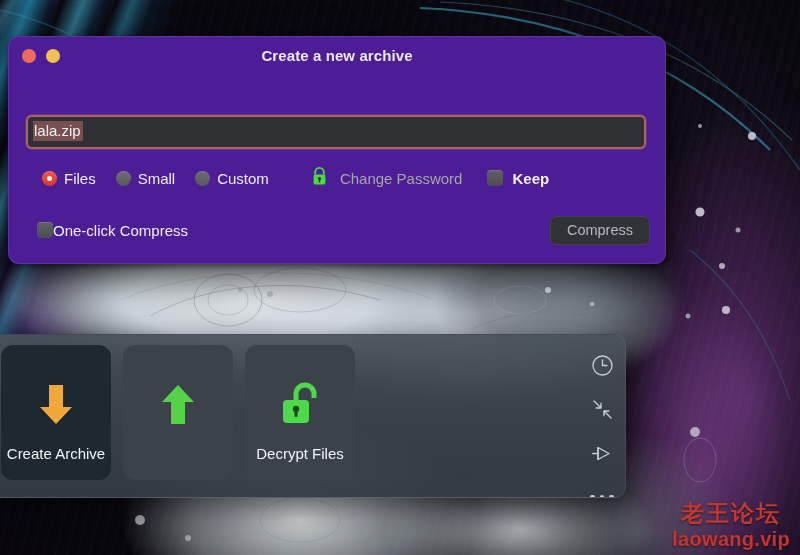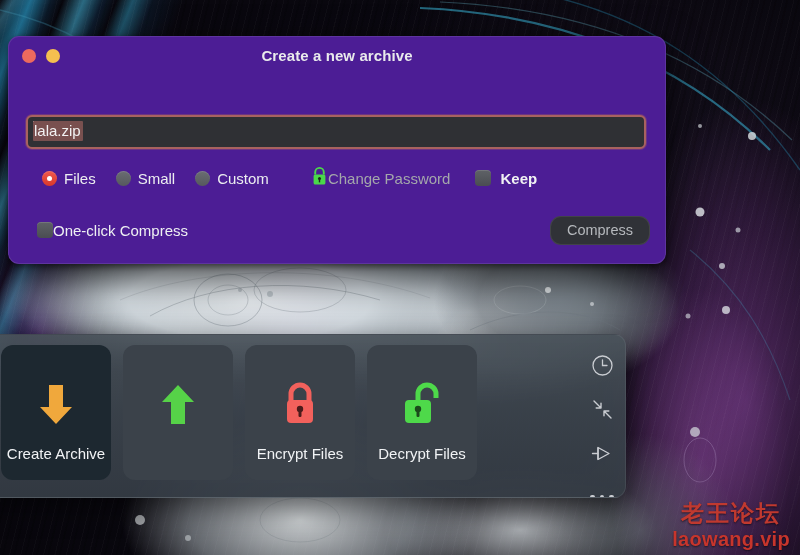--- a/index.html
+++ b/index.html
@@ -238,21 +238,21 @@
     left: 5px; top: 5px;
     width: 5px; height: 5px;
     border-radius: 50%;
     background: #fff;
   }
   .opt-label { color: #eceef0; font-size: 15px; }
 
   .pw-group {
     display: flex;
     align-items: center;
-    gap: 0;
+    gap: 12px;
     margin-left: 22px;
   }
   .pw-label { color: #a4a7ab; font-size: 15px; }
 
   .keep-group {
     display: flex;
     align-items: center;
     gap: 9px;
     margin-left: 25px;
   }
@@ -275,21 +275,21 @@
     align-items: center;
   }
   .oneclick {
     display: flex;
     align-items: center;
     gap: 0;
     margin-left: 28px;
     text-align: center;
   }
   .oneclick-label { color: #eef0f2; font-size: 15px; }
-  .btn-compress { right: 15px; top: 3px; padding: 5px 16px 6px; border-radius: 11px; }
+  .btn-compress { right: 15px; top: 3px; padding: 5px 16px 6px; }
 
   
   #dock {
     position: absolute;
     left: -22px;
     top: 334px;
     width: 646px;
     height: 162px;
     background: linear-gradient(180deg, rgba(73,82,90,0.93) 0%, rgba(60,68,77,0.95) 48%, rgba(52,59,68,0.96) 100%);
     border-radius: 12px;
@@ -523,31 +523,20 @@
       </div>
 
       <div class="tile">
         <div class="tile-icon">
           <svg width="46" height="52" viewBox="0 0 46 52" fill="none">
             <path d="M23 6 L39 23 h-9 v22 H16 V23 H7 z" fill="#56d248"></path>
           </svg>
         </div>
       </div>
 
-      <div class="tile">
-        <div class="tile-icon">
-          <svg width="44" height="52" viewBox="0 0 44 52" fill="none">
-            <path d="M13 22 V15 a9 9 0 0 1 18 0 v7" stroke="#f2615c" stroke-width="5" fill="none"></path>
-            <rect x="9" y="21" width="26" height="23" rx="4" fill="#f2615c"></rect>
-            <circle cx="22" cy="30" r="3.2" fill="#4a1c1b"></circle>
-            <rect x="20.5" y="31.5" width="3" height="6.5" rx="1.2" fill="#4a1c1b"></rect>
-          </svg>
-        </div>
-        <div class="tile-label">Encrypt Files</div>
-      </div>
 
       <div class="tile">
         <div class="tile-icon">
           <svg width="48" height="52" viewBox="0 0 48 52" fill="none">
             <path d="M20 21 V15 a9 9 0 0 1 18 0 v4" stroke="#4ed94a" stroke-width="5" fill="none"></path>
             <rect x="7" y="21" width="26" height="23" rx="4" fill="#4ed94a"></rect>
             <circle cx="20" cy="30" r="3.2" fill="#1b4a1b"></circle>
             <rect x="18.5" y="31.5" width="3" height="6.5" rx="1.2" fill="#1b4a1b"></rect>
           </svg>
         </div>

